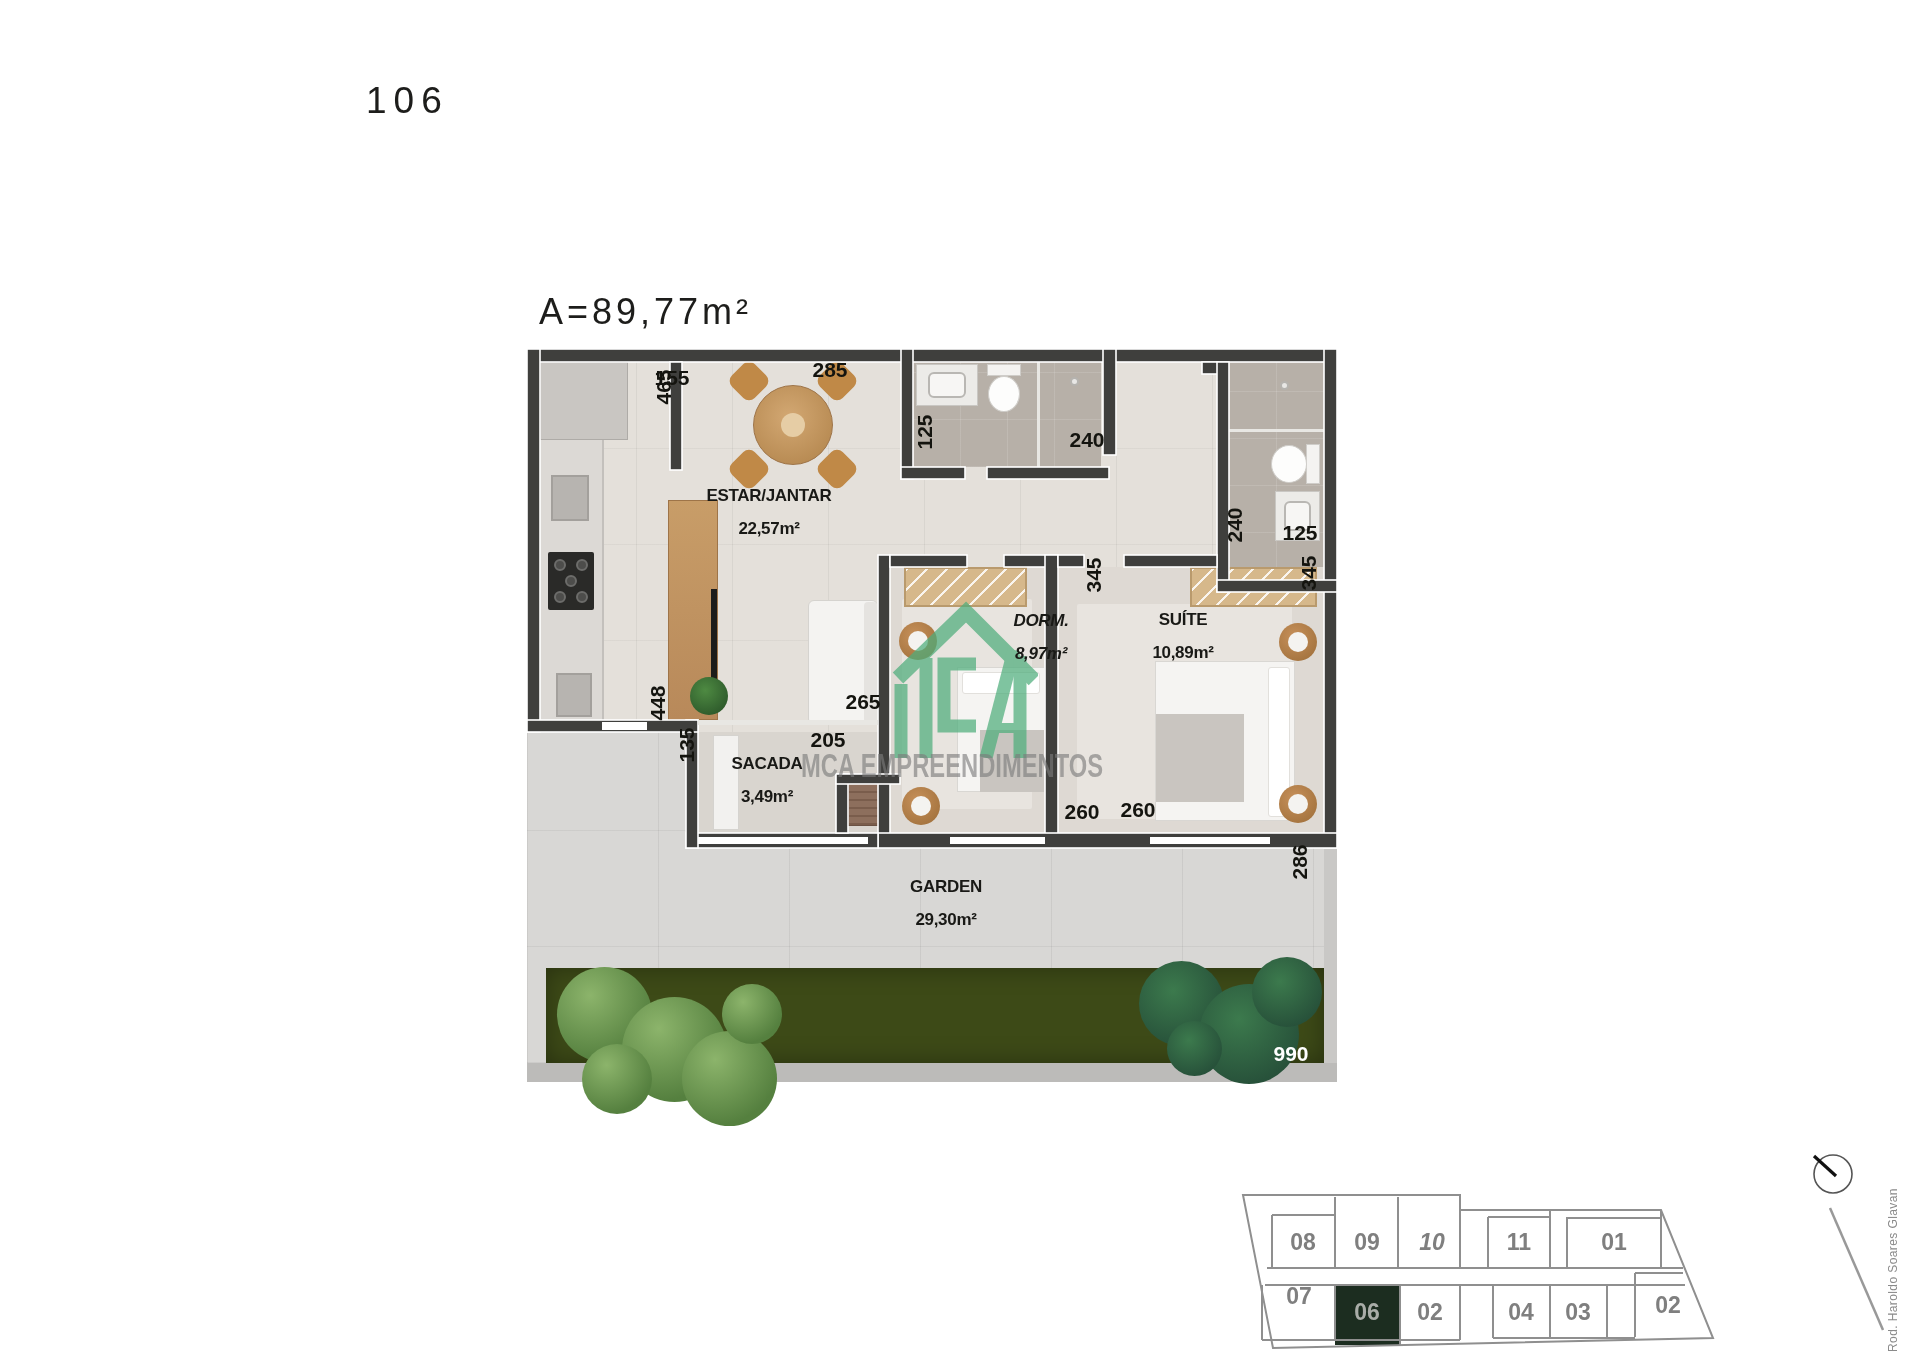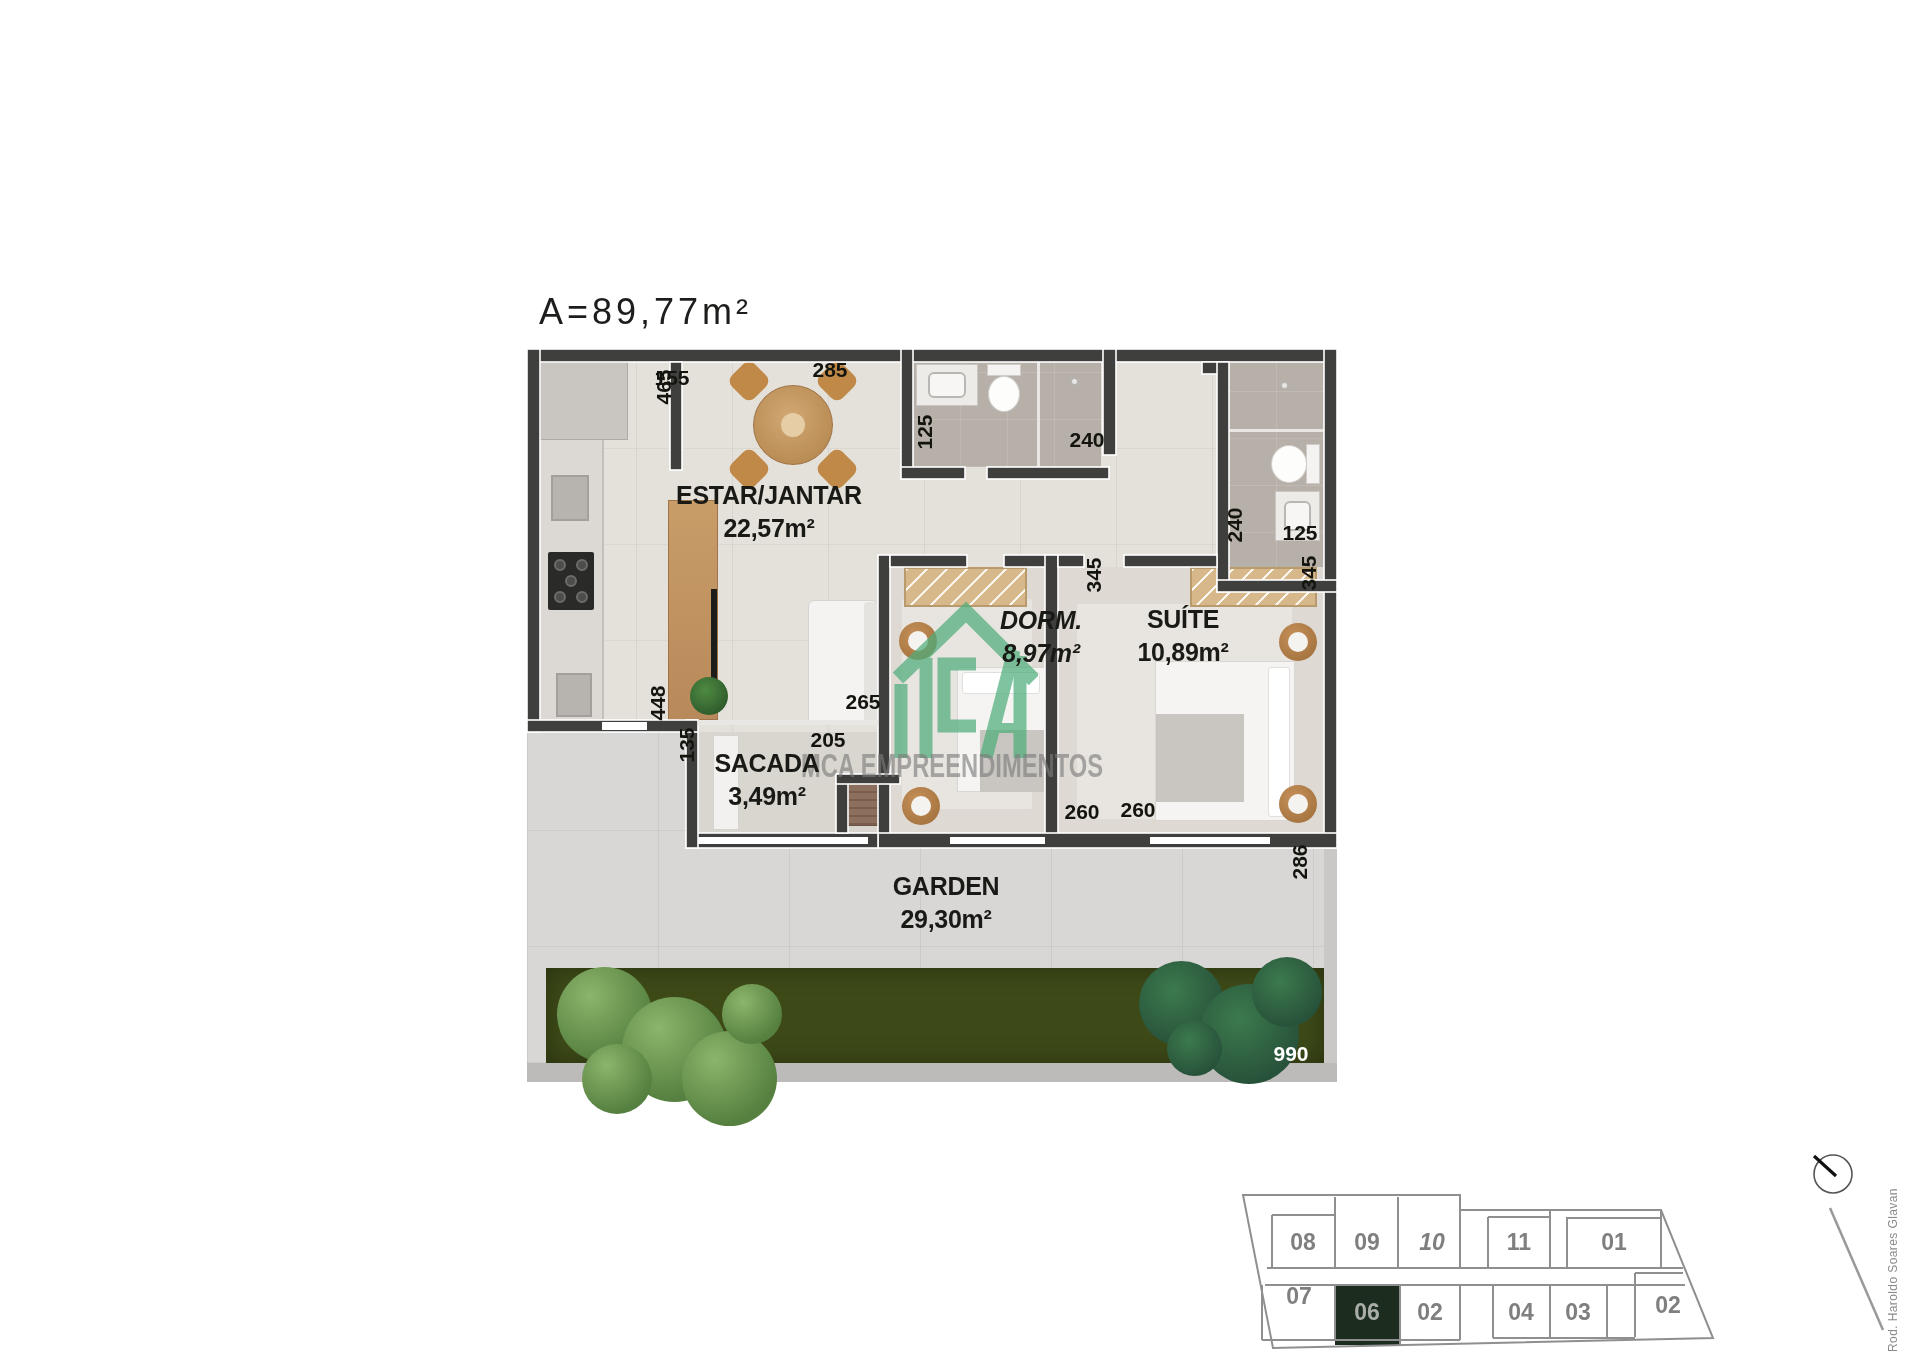--- a/index.html
+++ b/index.html
@@ -66,37 +66,38 @@
   .basin{background:#ecebe8;border:1px solid #c9c7c3;box-sizing:border-box;}
   .basin-inner{position:absolute;left:18%;top:18%;width:64%;height:64%;border:2px solid #b9b7b3;border-radius:6px;box-sizing:border-box;background:#f7f6f4;}
   .shower-head{width:9px;height:9px;border-radius:50%;background:#e8e7e5;border:2px solid #b5b3af;box-sizing:border-box;}
   .bench{left:186px;top:386px;width:26px;height:95px;background:#f2f1ef;border:1px solid #d5d3cf;box-sizing:border-box;}
   .brick{left:321px;top:433px;width:42px;height:44px;background:repeating-linear-gradient(0deg,#7a5d4c 0 2px,#8d6f5d 2px 8px);border:1px solid #6b5244;box-sizing:border-box;}
   .glass{background:#e8e7e3;}
   
   .dim{transform:translate(-50%,-50%);font-weight:bold;font-size:21px;color:#14140f;white-space:nowrap;}
   .dim.v{transform:translate(-50%,-50%) rotate(-90deg);}
   .dim.white{color:#ffffff;}
-  .room-label{transform:translate(-50%,-50%);text-align:center;font-weight:bold;font-size:25px;
+  .room-label{transform:translate(-50%,-50%);text-align:center;font-weight:bold;font-size:17px;
               line-height:33px;color:#191916;letter-spacing:-0.3px;white-space:nowrap;}
   
   .wm-logo{left:361px;top:249px;width:150px;height:160px;opacity:.72;}
   .wm-text{left:425px;top:417px;transform:translate(-50%,-50%) scale(.95,1.35);
            font-weight:bold;font-size:25px;color:#7b7b7b;opacity:.62;letter-spacing:0;white-space:nowrap;}
   
   .keyplan{left:1237px;top:1140px;width:680px;height:231px;}
   .kp-num{transform:translate(-50%,-50%);font-weight:bold;font-size:23px;color:#7f7f7f;}
   .kp-num.hl{color:#a9ada8;}
   .street{left:1886px;top:1192px;height:160px;writing-mode:vertical-rl;transform:rotate(180deg);
           font-size:12px;letter-spacing:.4px;color:#8a8a8a;white-space:nowrap;}
 </style>
 </head>
 <body>
 
 <div class="abs title">
+  <div>106</div>
 </div>
 <div class="abs area-label">A=89,77m²</div>
 
 <div class="abs plan">
 
   <div class="abs floor-base"></div>
   <div class="abs bath bath1"></div>
   <div class="abs bath bath2"></div>
   <div class="abs bedroom-floor dorm-floor">
     <div class="abs rug" style="left:12px;top:32px;width:130px;height:210px;"></div>

